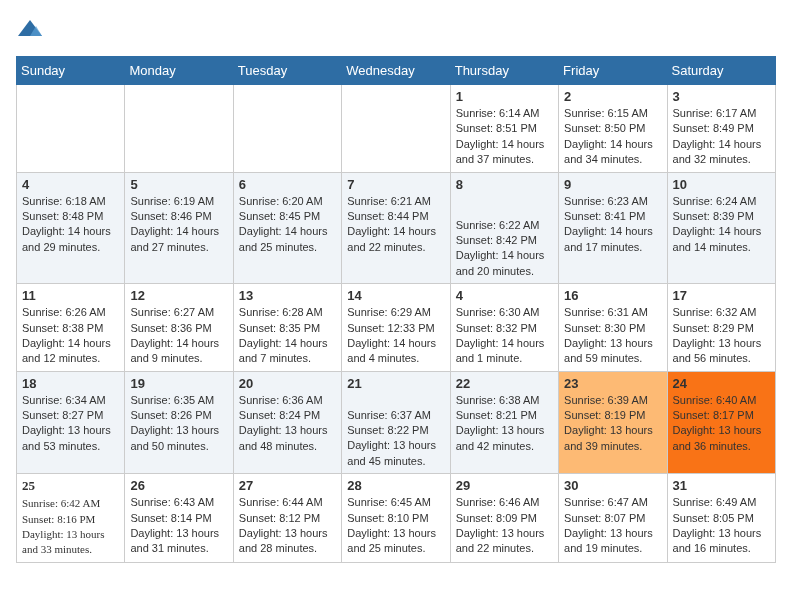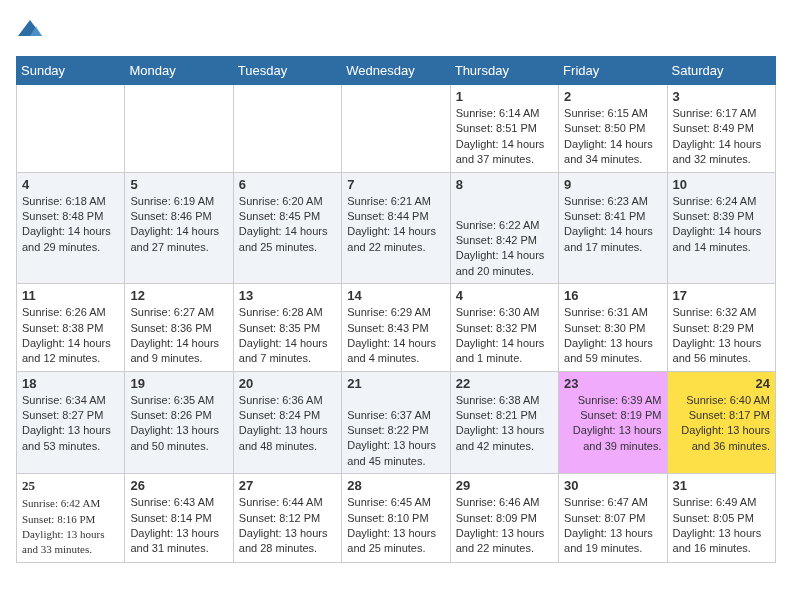--- a/index.html
+++ b/index.html
@@ -213,21 +213,21 @@
         </td>
         <td style="background: rgb(255, 255, 255); margin-left: 12px;">
           <span class="day-number">13</span>
           <div class="day-content" style="white-space: pre-line;">Sunrise: 6:28 AM
 Sunset: 8:35 PM
 Daylight: 14 hours and 7 minutes.</div>
         </td>
         <td style="background: rgb(255, 255, 255);">
           <span class="day-number">14</span>
           <div class="day-content" style="white-space: pre-line;">Sunrise: 6:29 AM
-Sunset: 8:43 PM
+Sunset: 12:33 PM
 Daylight: 14 hours and 4 minutes.</div>
         </td>
         <td style="background: rgb(255, 255, 255);">
           <span class="day-number">4</span>
           <div class="day-content" style="white-space: pre-line;">Sunrise: 6:30 AM
 Sunset: 8:32 PM
 Daylight: 14 hours and 1 minute.</div>
         </td>
         <td style="background: rgb(255, 255, 255);">
           <span class="day-number">16</span>
@@ -266,27 +266,27 @@
           <div class="day-content" style="white-space: pre-line; margin-top: 17px;">Sunrise: 6:37 AM
 Sunset: 8:22 PM
 Daylight: 13 hours and 45 minutes.</div>
         </td>
         <td style="background: rgb(240, 244, 248);">
           <span class="day-number">22</span>
           <div class="day-content" style="white-space: pre-line;">Sunrise: 6:38 AM
 Sunset: 8:21 PM
 Daylight: 13 hours and 42 minutes.</div>
         </td>
-        <td style="background: #f0abfc;">
+        <td style="background: #fdba74;">
           <span class="day-number">23</span>
-          <div class="day-content" style="white-space: pre-line; text-align: right;">Sunrise: 6:39 AM
+          <div class="day-content" style="white-space: pre-line;">Sunrise: 6:39 AM
 Sunset: 8:19 PM
 Daylight: 13 hours and 39 minutes.</div>
         </td>
-        <td style="background: #fde047; text-align: right;">
+        <td style="background: #f97316;">
           <span class="day-number">24</span>
           <div class="day-content" style="white-space: pre-line;">Sunrise: 6:40 AM
 Sunset: 8:17 PM
 Daylight: 13 hours and 36 minutes.</div>
         </td>
       </tr>
       <tr>
         <td style="background: rgb(255, 255, 255); font-family: Liberation Serif, serif;">
           <span class="day-number">25</span>
           <div class="day-content" style="white-space: pre-line;">Sunrise: 6:42 AM

